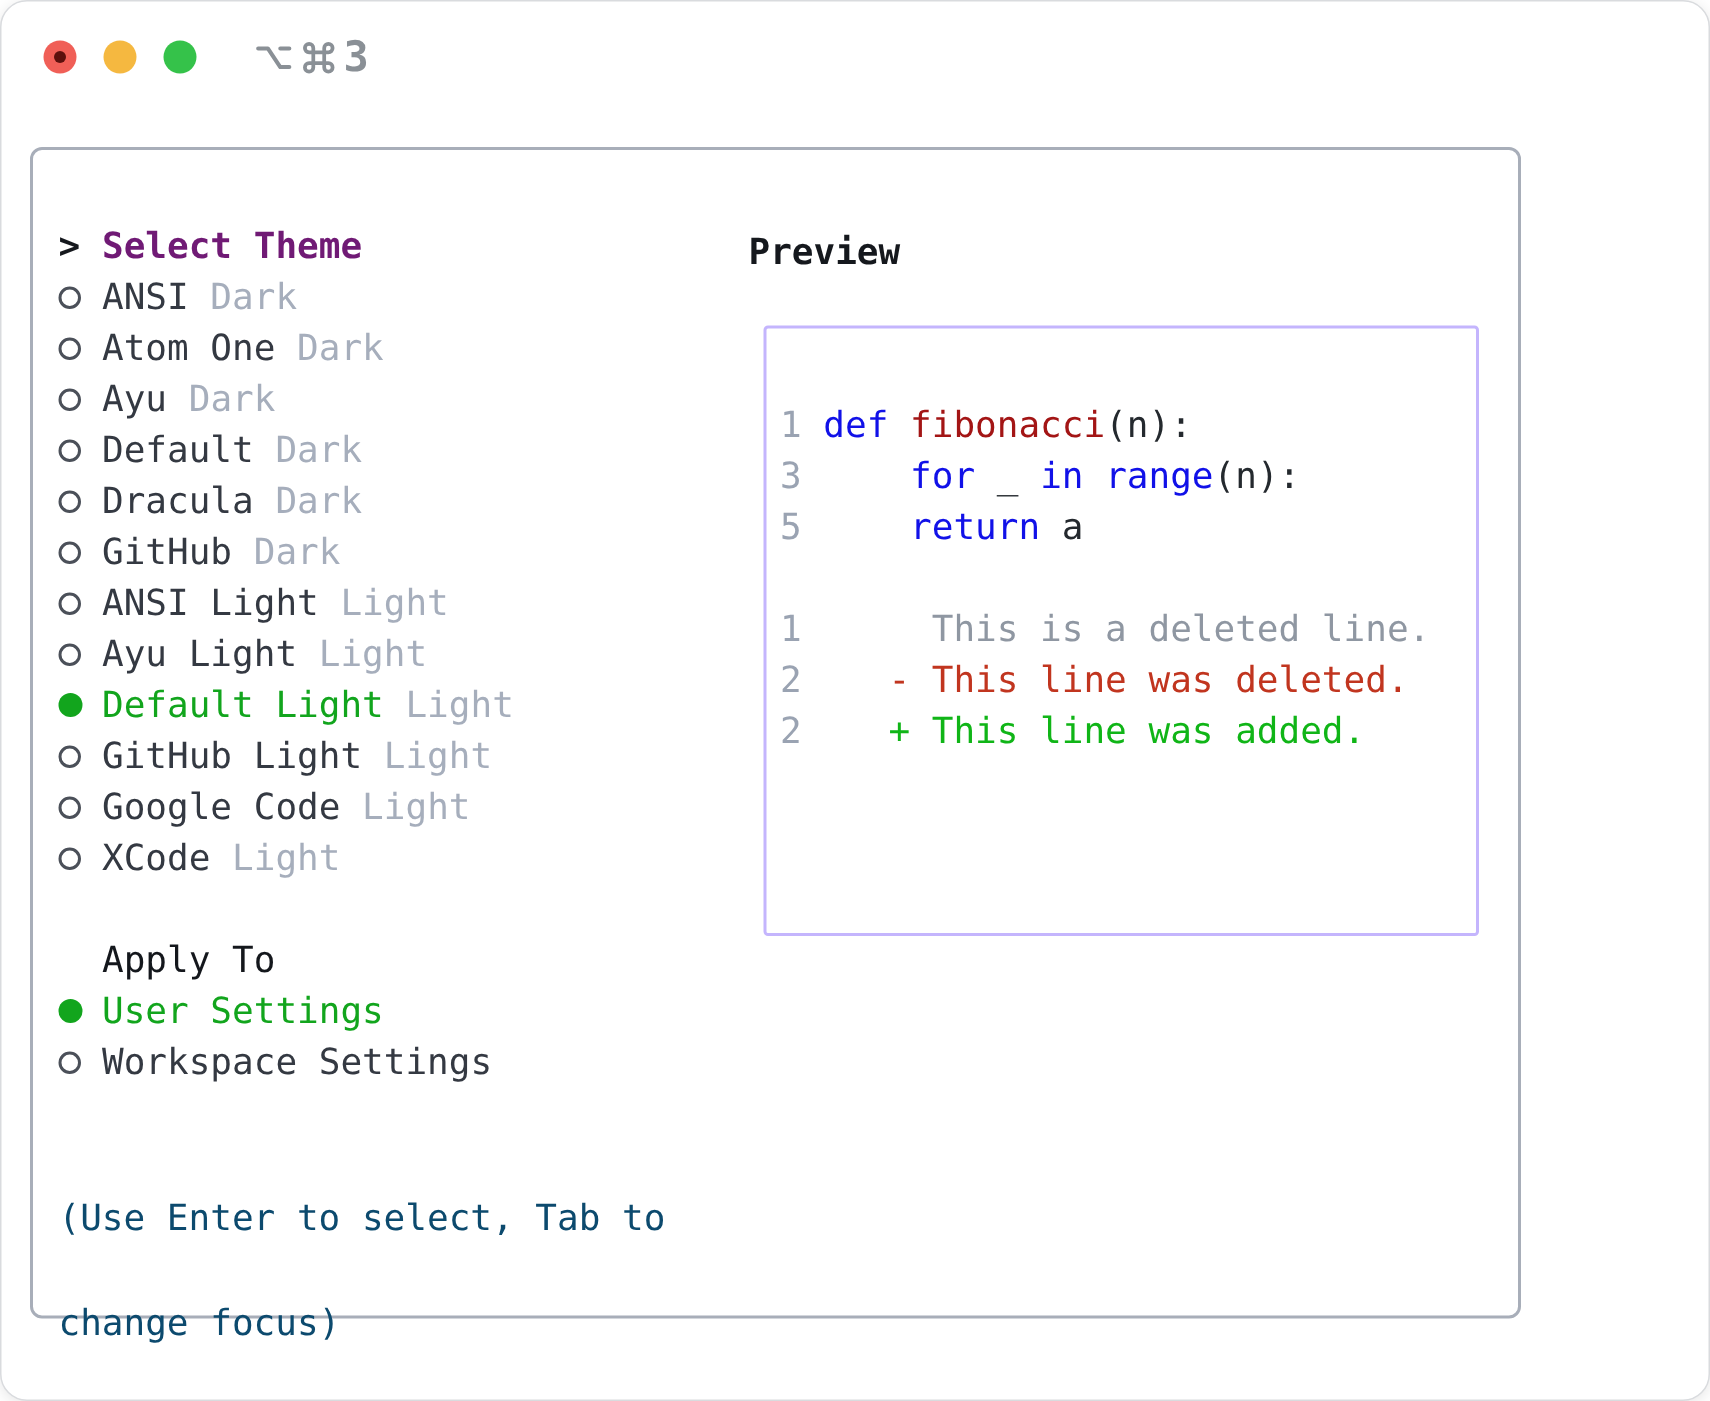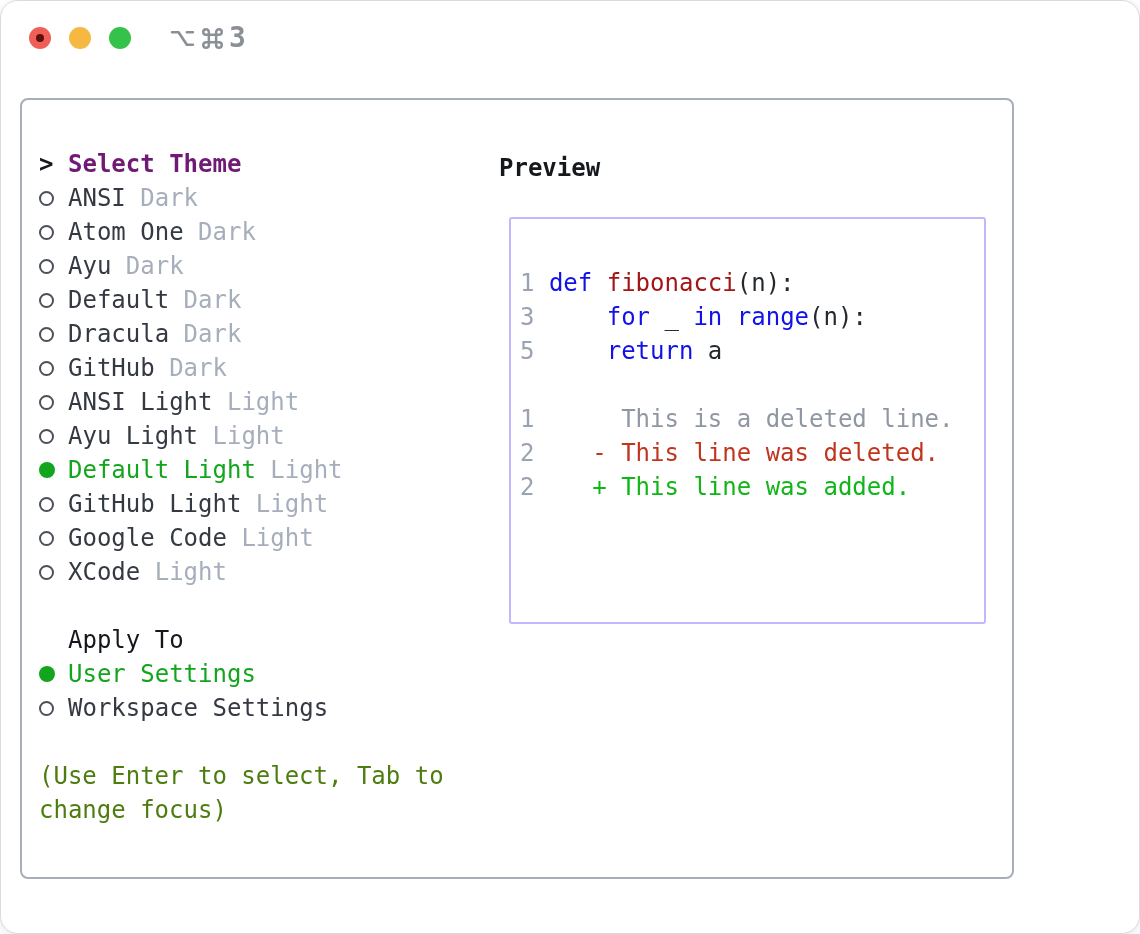--- a/index.html
+++ b/index.html
@@ -27,21 +27,21 @@
   .list{position:absolute;left:17px;top:47px;font-size:24px;}
   .row{display:flex;align-items:center;height:34px;white-space:pre;color:#343942;}
   .row .marker{display:inline-flex;align-items:center;width:29px;flex:0 0 29px;}
   .row.header .label{font-weight:bold;color:#701a75;}
   .row.header .marker{font-weight:bold;color:#15181d;}
   .row.subheader .label{color:#14171c;}
   .ring{width:11px;height:11px;border:2.5px solid #4b5059;border-radius:50%;}
   .dot{width:16px;height:16px;border-radius:50%;background:#12a51d;}
   .row .variant{color:#a6aebc;}
   .row.selected .name{color:#12a51d;}
-  .row.help{color:#4d7c0f;}
+  .row.help{color:#0c4a6e;margin-top:36px;}
   
   .preview-title{position:absolute;left:477px;top:51px;height:34px;display:flex;align-items:center;
     font-size:24px;font-weight:bold;color:#15181d;}
   .preview-box{
     position:absolute;left:487px;top:101px;width:477px;height:407px;
     border:2px solid #c4b5fd;border-radius:3px;box-sizing:border-box;background:#ffffff;overflow:hidden;margin-top:16px;
   }
   .code{padding:47px 0 0 9px;font-size:24px;}
   .code-line{height:34px;line-height:34px;white-space:pre;}
   .ln{color:#9aa3b2;}

